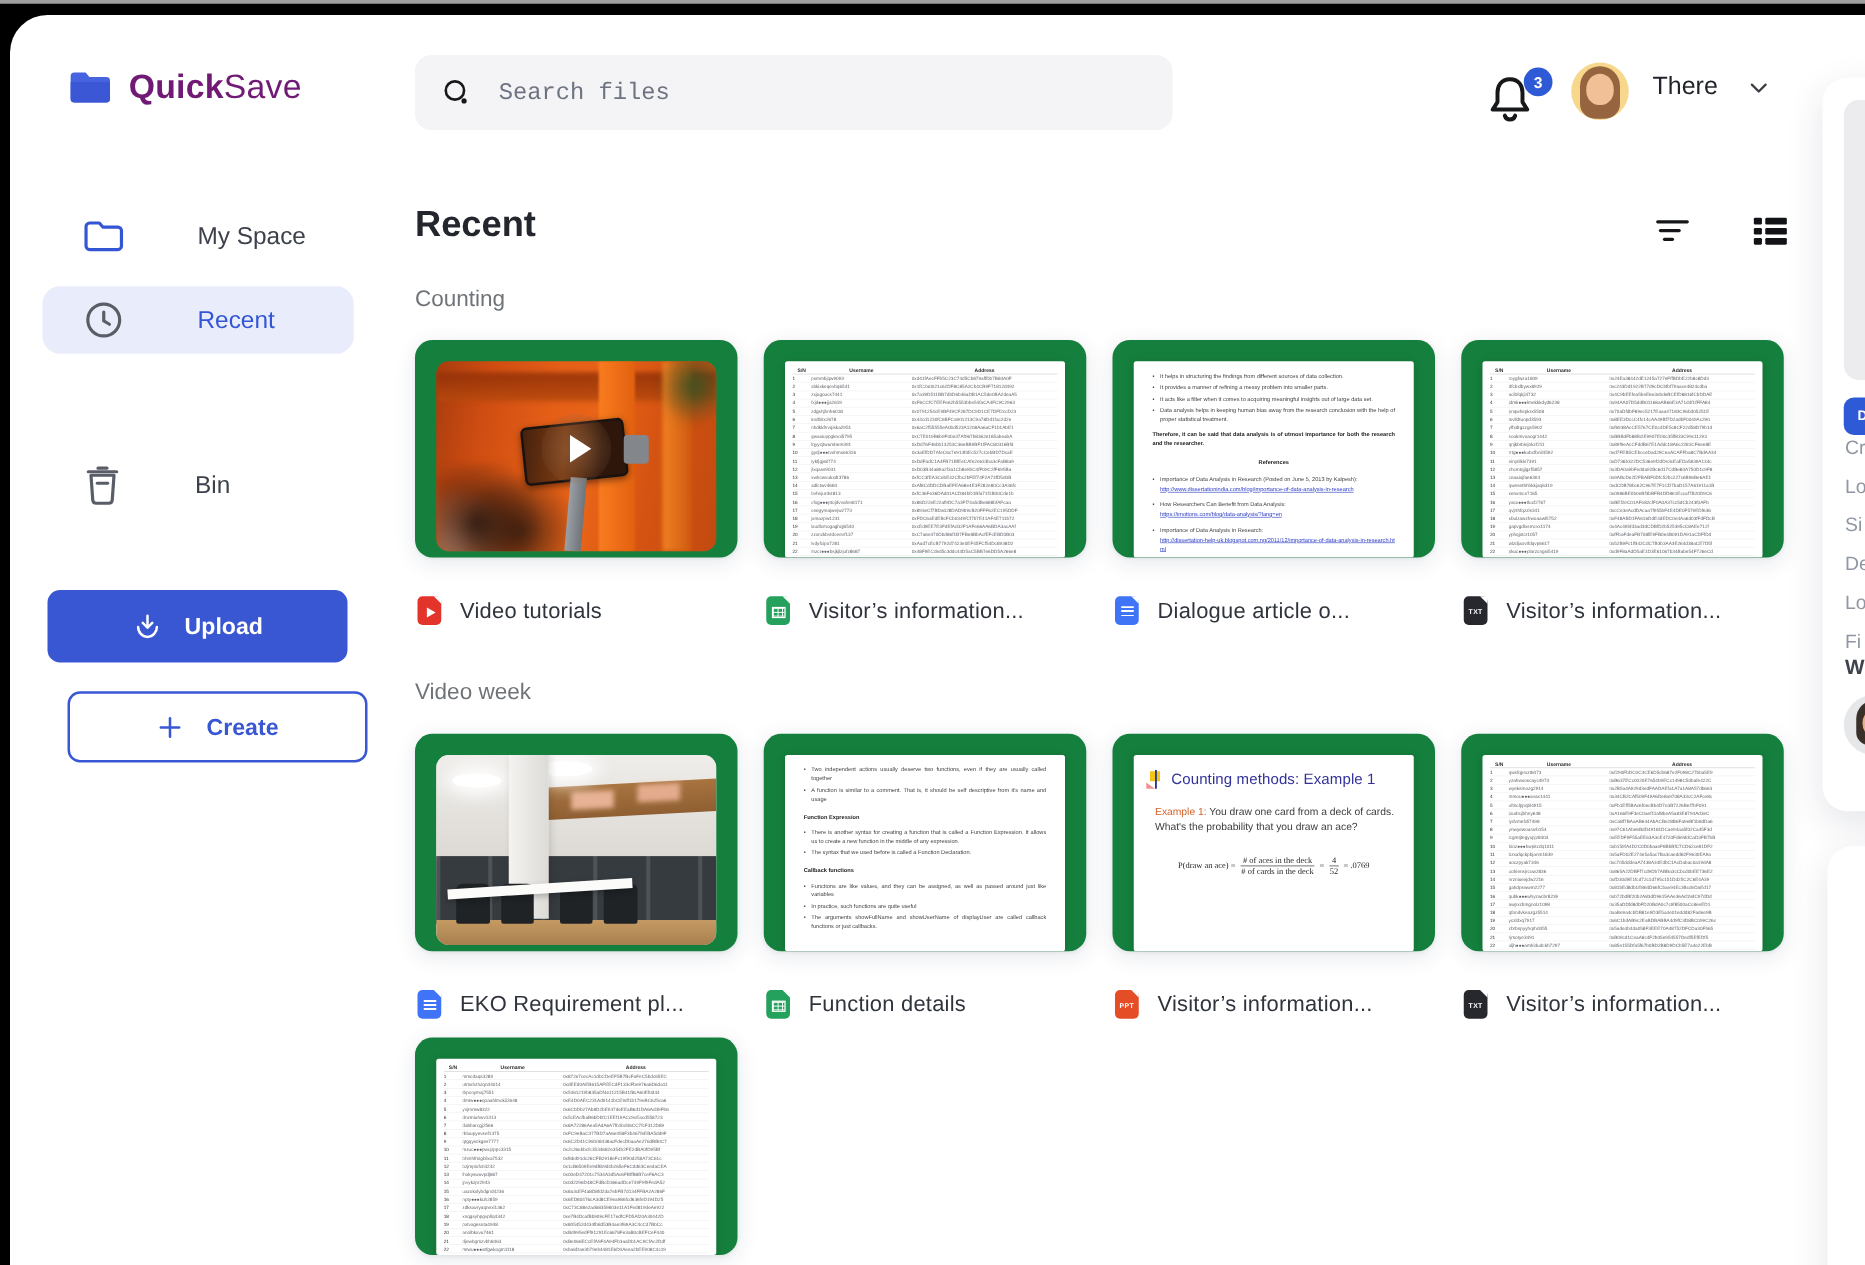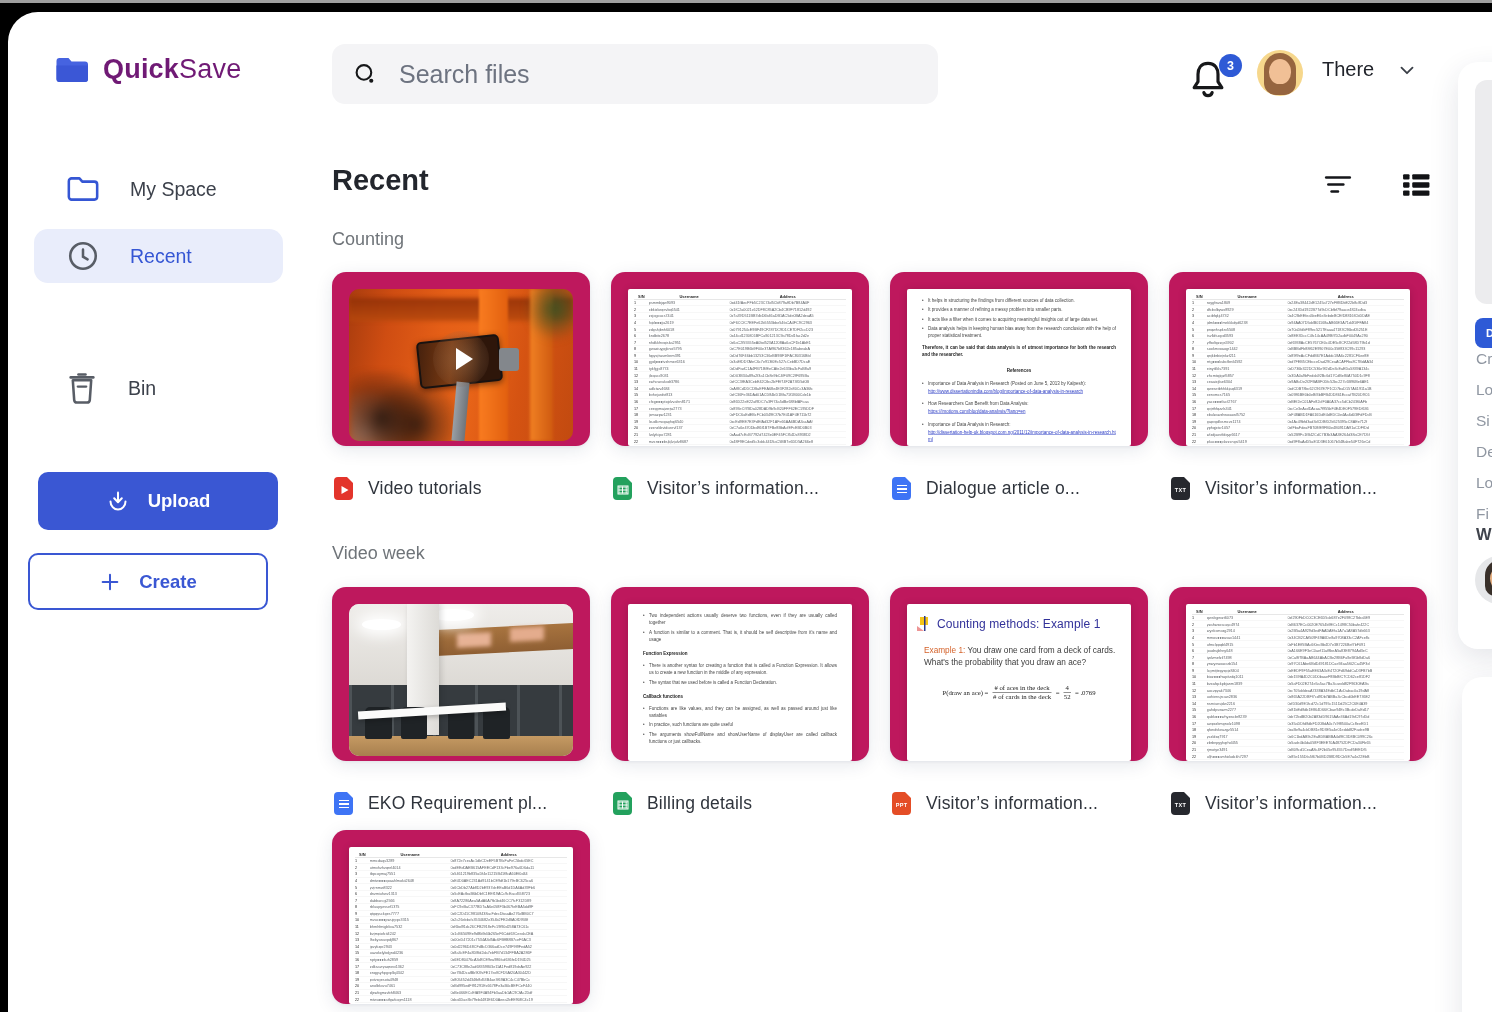--- a/index.html
+++ b/index.html
@@ -8,57 +8,57 @@
   .topline { position:absolute; top:0; left:0; right:0; height:3px; background:#9e9e9e; }
   .window { position:absolute; left:8px; top:12px; right:0; bottom:0; background:#fff;
             border-top-left-radius:30px; overflow:hidden; }
 
   
   .logo { position:absolute; left:47px; top:42px; display:flex; align-items:center; gap:12px; }
   .logo-text { font-size:27px; color:#701a75; letter-spacing:.2px; }
   .logo-text b { font-weight:800; }
   .searchbar { position:absolute; left:324px; top:32px; width:606px; height:60px;
                background:#f4f4f6; border-radius:13px; display:flex; align-items:center; padding:0 22px; gap:22px; }
-  .searchbar input { border:none; outline:none; background:transparent; font-size:25px; color:#14532d;
-                     font-family:Liberation Sans, sans-serif; width:100%; }
+  .searchbar input { border:none; outline:none; background:transparent; font-size:19px; color:#14532d;
+                     font-family:Liberation Mono, monospace; width:100%; }
   .searchbar input::placeholder { color:#6d7380; }
   .bell-wrap { position:absolute; left:1180px; top:46px; width:52px; height:52px; cursor:pointer; }
   .badge { position:absolute; right:-2px; top:-4px; width:23px; height:23px; border-radius:50%;
            background:#2e5ad6; color:#fff; font-size:12.5px; font-weight:bold;
            display:flex; align-items:center; justify-content:center; }
   .avatar { position:absolute; left:1249px; top:38px; width:46px; height:46px; border-radius:50%;
             background:#f6d78c; overflow:hidden; cursor:pointer; }
   .avatar .hair { position:absolute; left:7px; top:3px; width:32px; height:42px; background:#96653f;
                   border-radius:16px 16px 12px 12px; }
   .avatar .face { position:absolute; left:12px; top:9px; width:22px; height:25px; background:#f1c096;
                   border-radius:50% 50% 46% 46%; }
   .user-menu { position:absolute; left:1314px; top:46px; display:flex; align-items:center; gap:22px; cursor:pointer; }
   .user-name { font-size:20px; color:#21242b; }
 
   
   .nav-pill { position:absolute; left:26px; top:217px; width:249px; height:54px; background:#e9edfb; border-radius:14px; }
   .nav-item { position:absolute; left:58px; height:40px; display:flex; align-items:center; gap:30px; cursor:pointer; }
-  .nav-item .lbl { font-size:19.5px; color:#3c414b; }
+  .nav-item .lbl { font-size:19.5px; color:#3c414b;margin-left:28px; }
   .nav-item.active .lbl { color:#3556d4; }
   .btn-upload { position:absolute; left:30px; top:460px; width:240px; height:58px; border-radius:10px;
                 background:#3a57d3; color:#fff; display:flex; align-items:center; justify-content:center;
                 gap:18px; font-size:18.5px; font-weight:bold; cursor:pointer; }
-  .btn-create { position:absolute; left:20px; top:541px; width:240px; height:57px; border-radius:10px;
+  .btn-create { position:absolute; left:46px; top:541px; width:240px; height:57px; border-radius:10px;
                 background:#fff; border:2px solid #3a57d3; color:#3a57d3; display:flex; align-items:center;
                 justify-content:center; gap:18px; font-size:18.5px; font-weight:bold; cursor:pointer; }
 
   
   .main { position:absolute; left:324px; top:0; width:1104px; height:1002px; }
   .page-title { position:absolute; top:152px; left:0; font-size:29px; font-weight:800; color:#23262d; }
   .view-icons { position:absolute; top:160px; left:992px; display:flex; gap:50px; }
   .view-icons .vi { width:28px; height:26px; cursor:pointer; }
   .sec-label { position:absolute; left:0; font-size:18px; color:#6f7479; }
   .row { position:absolute; left:0; display:flex; gap:21px; }
   .file-item { width:258px; }
-  .card { position:relative; width:258px; height:174px; background:#be185d; border-radius:14px;
+  .card { position:relative; width:258px; height:174px; background:#15803d; border-radius:14px;
           box-shadow:0 4px 18px rgba(24,39,75,.10), 0 1px 3px rgba(24,39,75,.06); overflow:hidden; cursor:pointer; }
   .label-row { margin-top:31px; display:flex; align-items:center; gap:15px; padding-left:2px; cursor:pointer; }
   .fname { font-size:17.5px; color:#2f343c; letter-spacing:.2px; white-space:nowrap; }
 
   
   .ficon { position:relative; width:19px; height:23px; border-radius:4px; flex:0 0 auto; }
   .ficon .fold { position:absolute; top:0; right:0; width:0; height:0;
                  border-top:6px solid #fff; border-left:6px solid transparent; }
   .ficon.video { background:#e3342b; } .ficon.sheet { background:#23a15d; }
   .ficon.doc { background:#3e74f5; }  .ficon.txt { background:#26282e; } .ficon.ppt { background:#e44d26; }
@@ -686,21 +686,21 @@
                   <span>The arguments showFullName and showUserName of displayUser are called callback functions or just callbacks.</span>
                 </div>
             </div>
           </div>
         </div>
         <div class="label-row">
           <div class="ficon sheet">
               <div class="fold"></div>
               <div class="g"></div>
             </div>
-          <span class="fname">Billing details</span>
+          <span class="fname">Function details</span>
         </div>
       </div>
 
       <div class="file-item">
         <div class="card">
           <div class="page">
             <div class="scaled ppt-inner">
               <div class="ppt-titlerow">
                 <div class="ppt-deco">
                   <div class="sq"></div>

